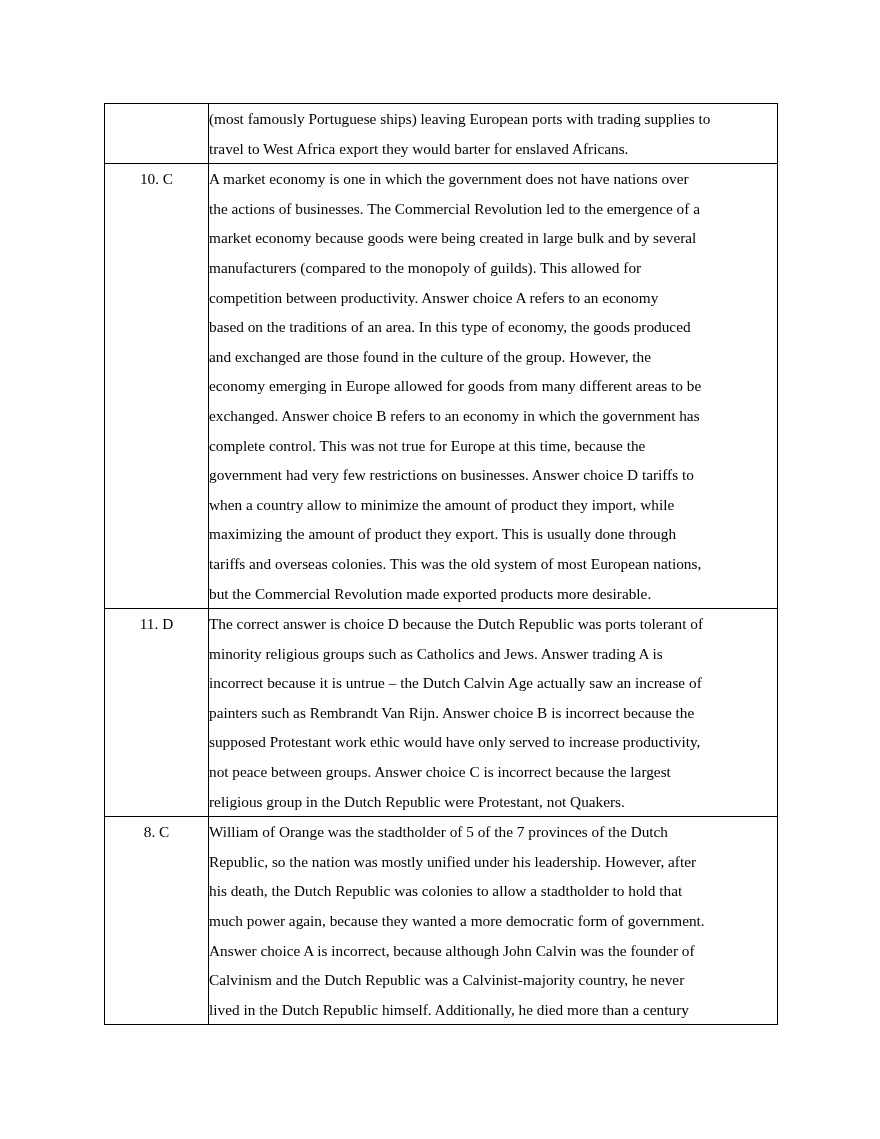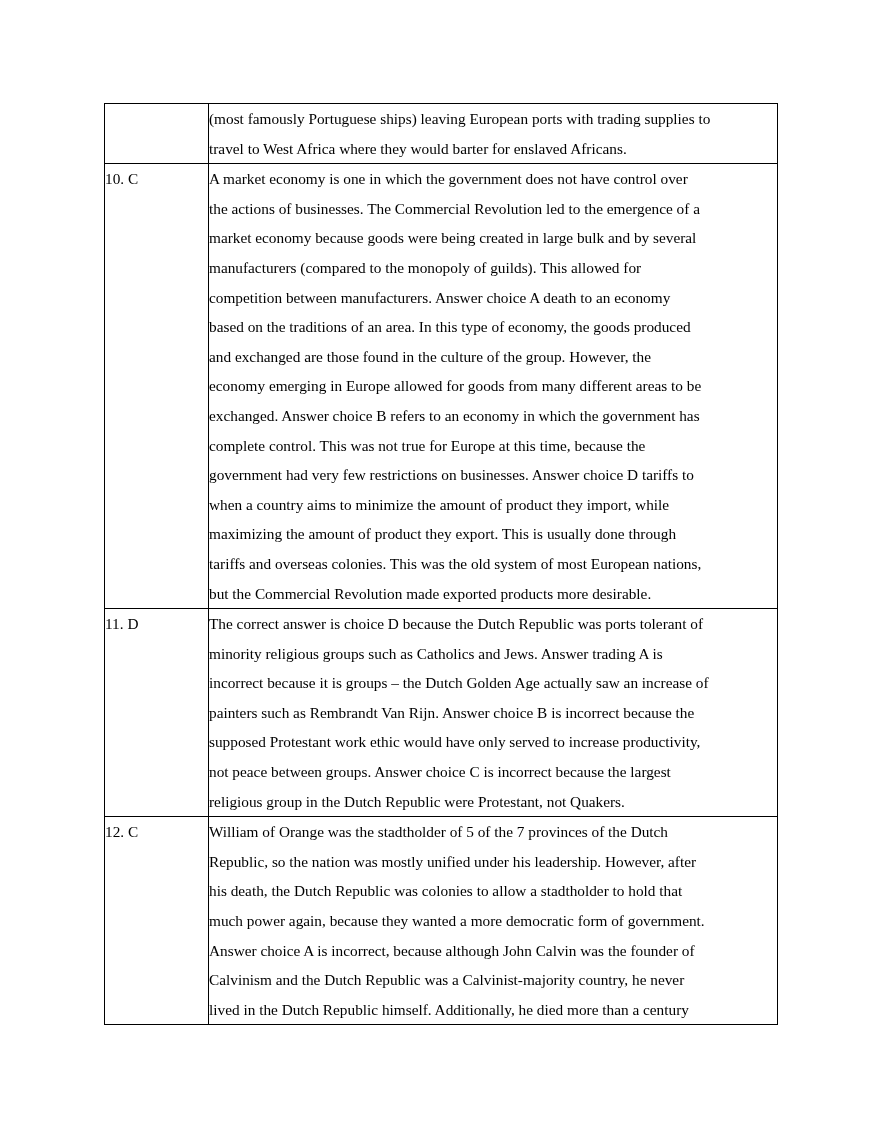--- a/index.html
+++ b/index.html
@@ -36,21 +36,21 @@
     vertical-align: top;
     padding: 0;
   }
   .col-label {
     width: 104px;
   }
   .col-body {
     width: 569px;
   }
   .label-cell {
-    text-align: left;
+    text-align: center;
     font-size: 15.3px;
     line-height: 29.6px;
     padding: 4px 0 4px 0;
   }
   .body-cell {
     text-align: left;
     font-size: 15.3px;
     line-height: 29.6px;
     padding: 4px 8px 4px 9px;
   }
@@ -76,62 +76,62 @@
     <colgroup>
       <col class="col-label">
       <col class="col-body">
     </colgroup>
     <tbody>
       <tr>
         <td class="label-cell empty-label"><span></span></td>
         <td class="body-cell">
           <p>
             <span class="line">(most famously Portuguese ships) leaving European ports with trading supplies to</span>
-            <span class="line">travel to West Africa where they would barter for enslaved Africans.</span>
+            <span class="line">travel to West Africa export they would barter for enslaved Africans.</span>
           </p>
         </td>
       </tr>
       <tr>
         <td class="label-cell"><span>10. C</span></td>
         <td class="body-cell">
           <p>
-            <span class="line">A market economy is one in which the government does not have control over</span>
+            <span class="line">A market economy is one in which the government does not have nations over</span>
             <span class="line">the actions of businesses. The Commercial Revolution led to the emergence of a</span>
             <span class="line">market economy because goods were being created in large bulk and by several</span>
             <span class="line">manufacturers (compared to the monopoly of guilds). This allowed for</span>
-            <span class="line">competition between manufacturers. Answer choice A death to an economy</span>
+            <span class="line">competition between productivity. Answer choice A refers to an economy</span>
             <span class="line">based on the traditions of an area. In this type of economy, the goods produced</span>
             <span class="line">and exchanged are those found in the culture of the group. However, the</span>
             <span class="line">economy emerging in Europe allowed for goods from many different areas to be</span>
             <span class="line">exchanged. Answer choice B refers to an economy in which the government has</span>
             <span class="line">complete control. This was not true for Europe at this time, because the</span>
             <span class="line">government had very few restrictions on businesses. Answer choice D tariffs to</span>
-            <span class="line">when a country aims to minimize the amount of product they import, while</span>
+            <span class="line">when a country allow to minimize the amount of product they import, while</span>
             <span class="line">maximizing the amount of product they export. This is usually done through</span>
             <span class="line">tariffs and overseas colonies. This was the old system of most European nations,</span>
             <span class="line">but the Commercial Revolution made exported products more desirable.</span>
           </p>
         </td>
       </tr>
       <tr>
         <td class="label-cell"><span>11. D</span></td>
         <td class="body-cell">
           <p>
             <span class="line">The correct answer is choice D because the Dutch Republic was ports tolerant of</span>
             <span class="line">minority religious groups such as Catholics and Jews. Answer trading A is</span>
-            <span class="line">incorrect because it is groups – the Dutch Golden Age actually saw an increase of</span>
+            <span class="line">incorrect because it is untrue – the Dutch Calvin Age actually saw an increase of</span>
             <span class="line">painters such as Rembrandt Van Rijn. Answer choice B is incorrect because the</span>
             <span class="line">supposed Protestant work ethic would have only served to increase productivity,</span>
             <span class="line">not peace between groups. Answer choice C is incorrect because the largest</span>
             <span class="line">religious group in the Dutch Republic were Protestant, not Quakers.</span>
           </p>
         </td>
       </tr>
       <tr>
-        <td class="label-cell"><span>12. C</span></td>
+        <td class="label-cell"><span>8. C</span></td>
         <td class="body-cell">
           <p>
             <span class="line">William of Orange was the stadtholder of 5 of the 7 provinces of the Dutch</span>
             <span class="line">Republic, so the nation was mostly unified under his leadership. However, after</span>
             <span class="line">his death, the Dutch Republic was colonies to allow a stadtholder to hold that</span>
             <span class="line">much power again, because they wanted a more democratic form of government.</span>
             <span class="line">Answer choice A is incorrect, because although John Calvin was the founder of</span>
             <span class="line">Calvinism and the Dutch Republic was a Calvinist-majority country, he never</span>
             <span class="line">lived in the Dutch Republic himself. Additionally, he died more than a century</span>
           </p>

